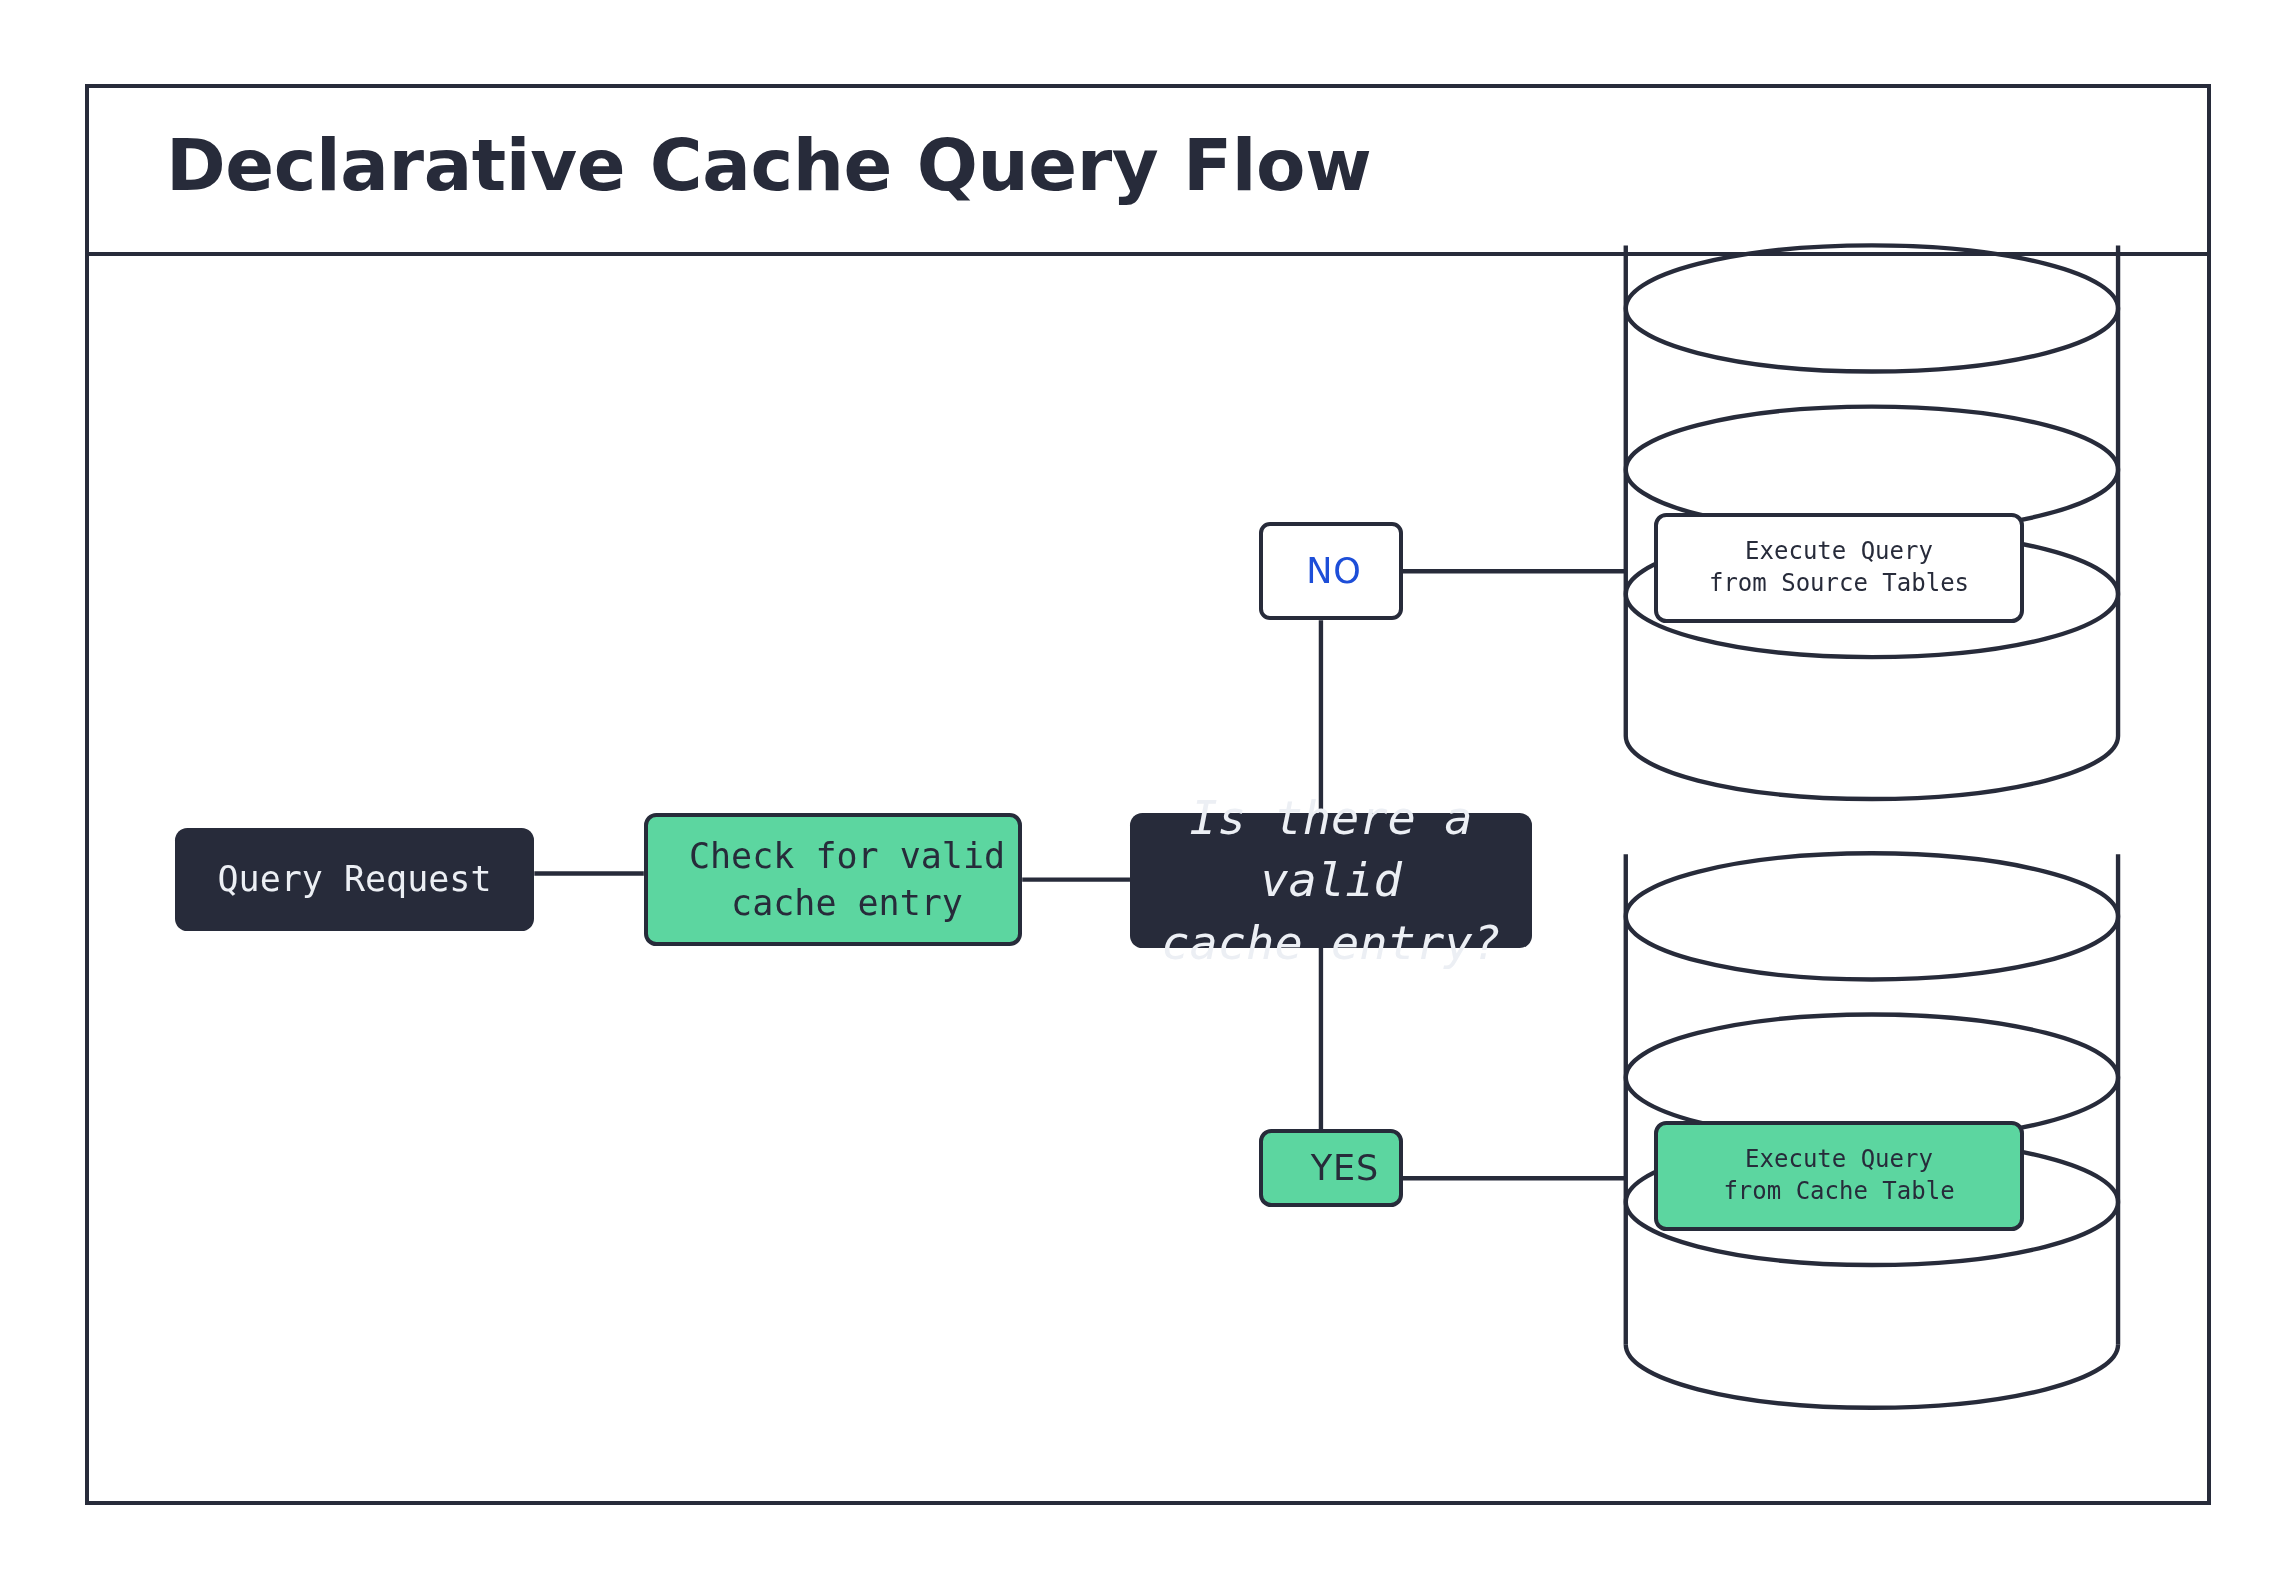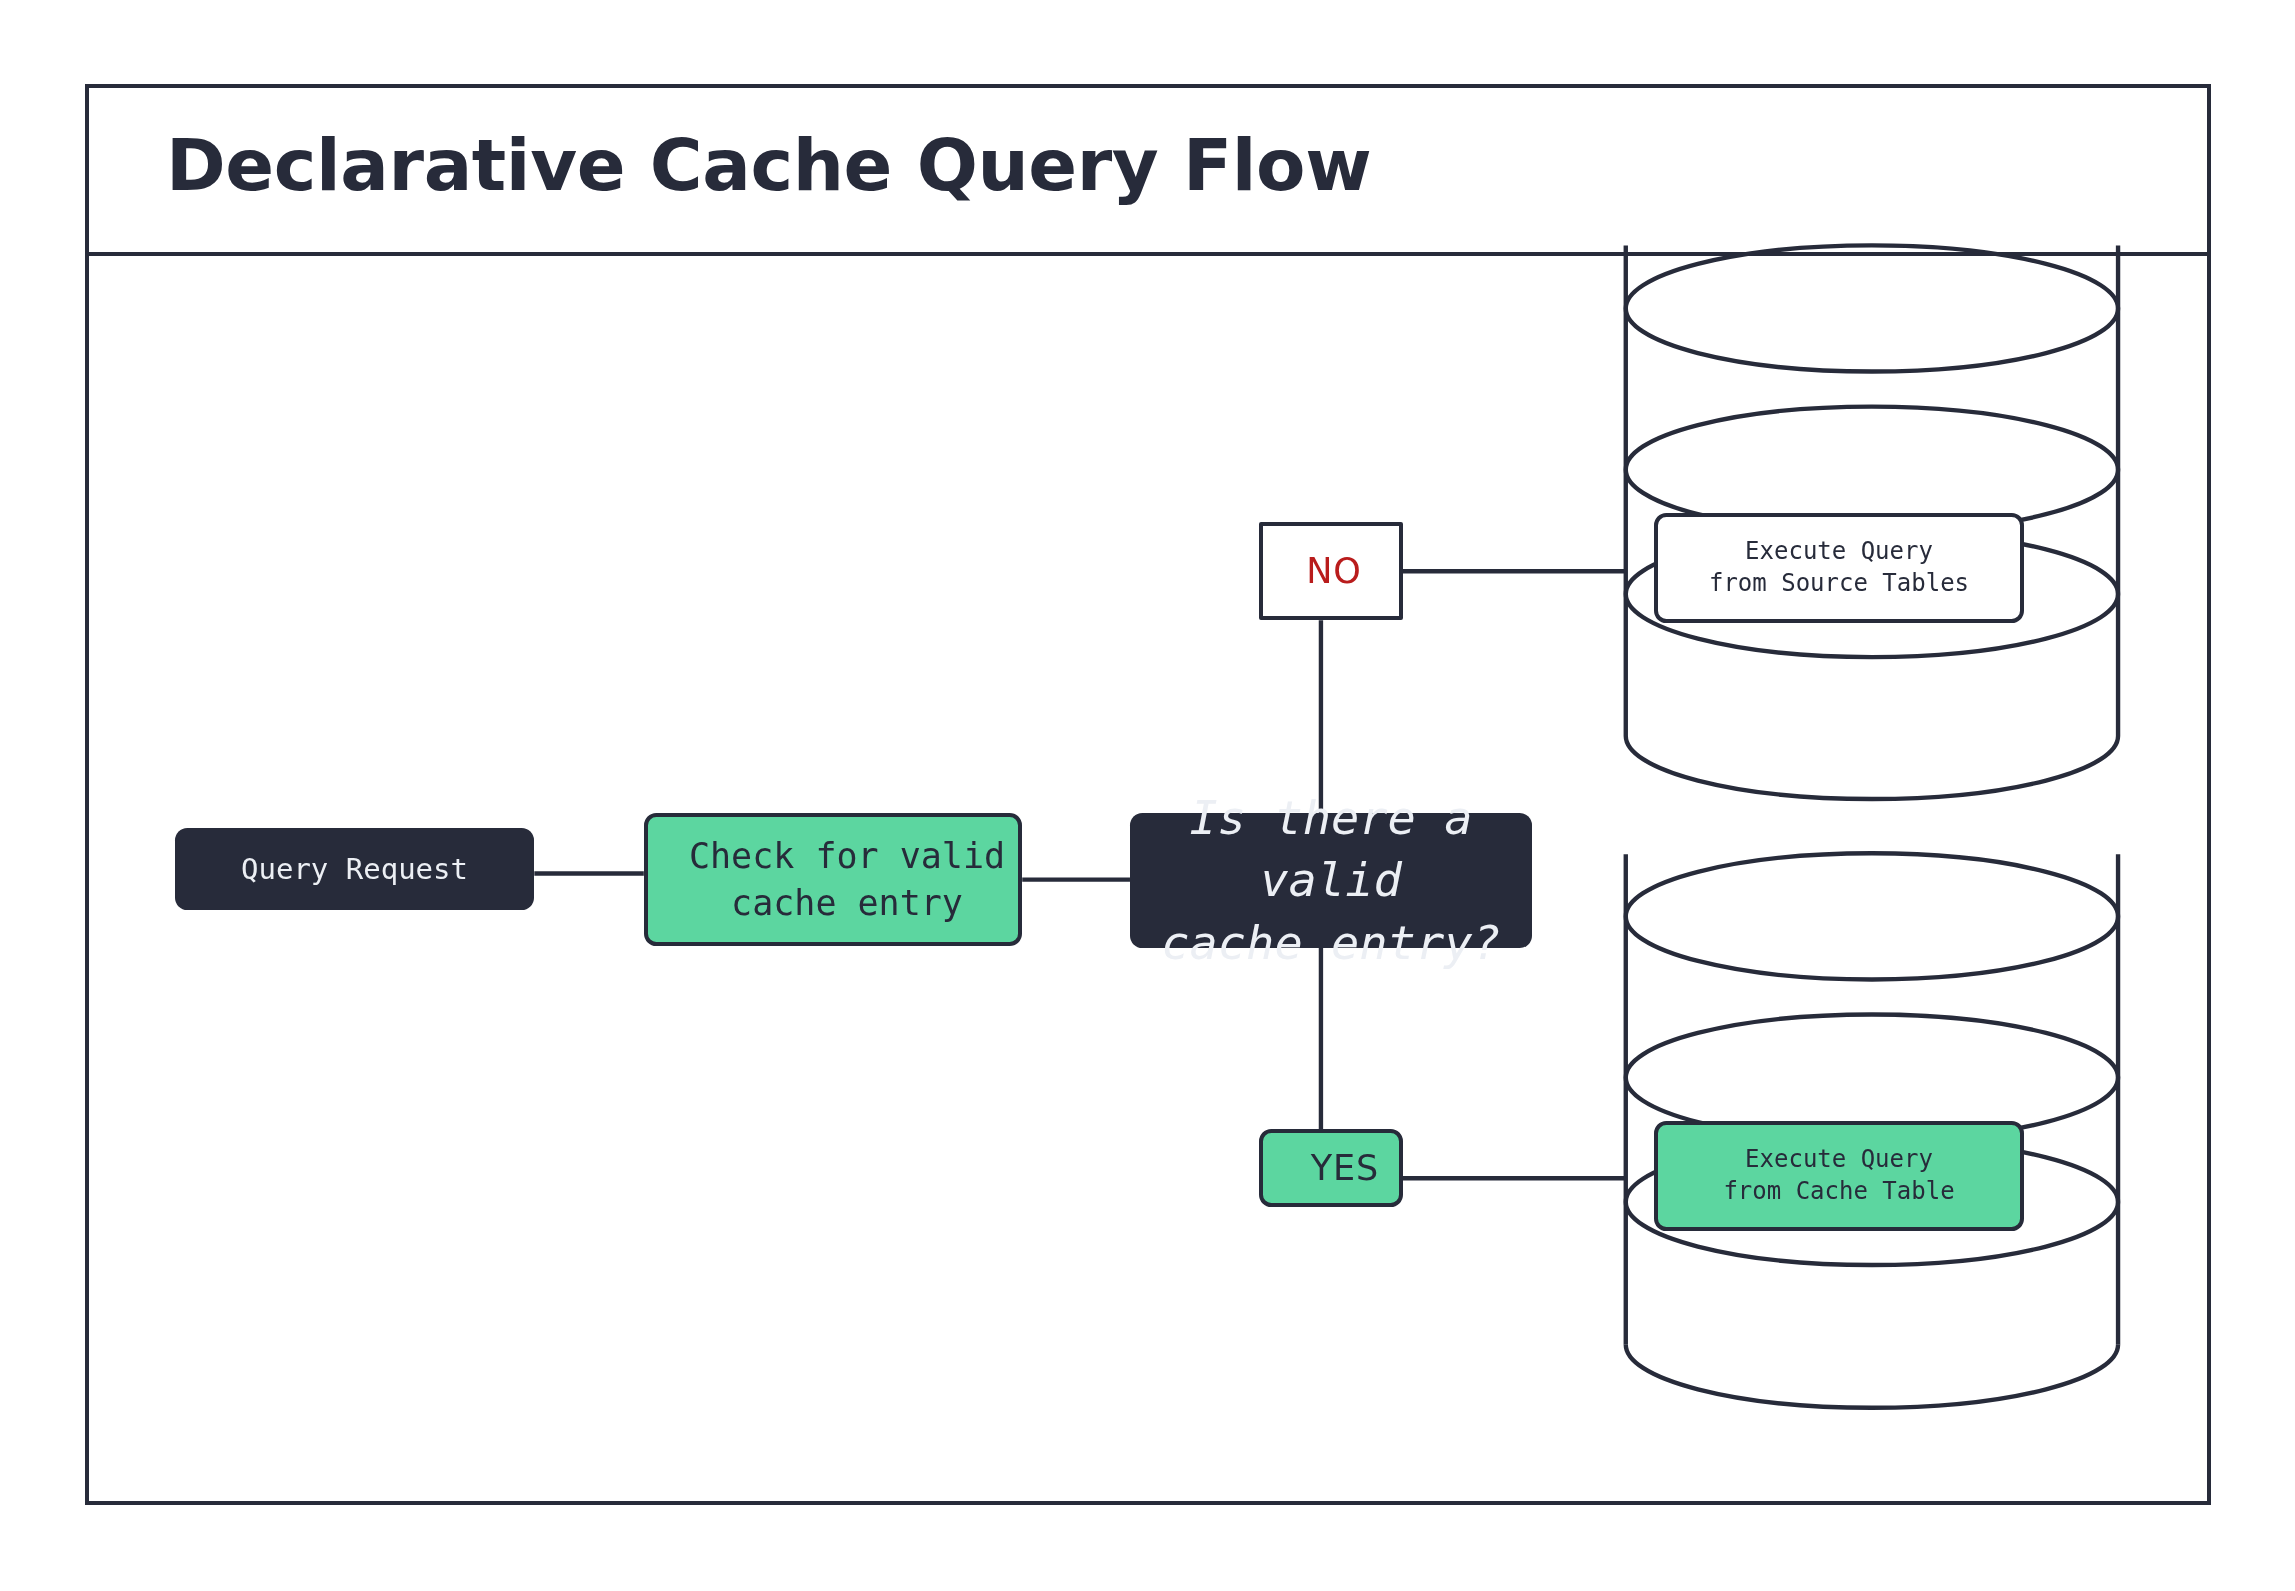--- a/index.html
+++ b/index.html
@@ -84,30 +84,30 @@
   }
   .node-green {
     background: #5cd6a0;
     color: #272b3a;
     border: 4.4px solid #272b3a;
     border-radius: 12.3px;
     padding-left: 28px;
   }
   .node-white {
     background: #ffffff;
-    color: #b91c1c;
-    border: 4.4px solid #272b3a;
-    border-radius: 2px;
+    color: #1d4ed8;
+    border: 4.4px solid #272b3a;
+    border-radius: 11px;
     padding-left: 6px;
   }
 
   #node-query-request {
     left: 175px;  top: 828px;
-    width: 359px; height: 82px;
-    font-size: 29px;
+    width: 359px; height: 103px;
+    font-size: 35px;
   }
   #node-check-cache {
     left: 644px;  top: 813px;
     width: 378px; height: 133px;
     font-size: 35px;
   }
   #node-decision {
     left: 1130px; top: 813px;
     width: 402px; height: 135px;
     font-size: 47px;

